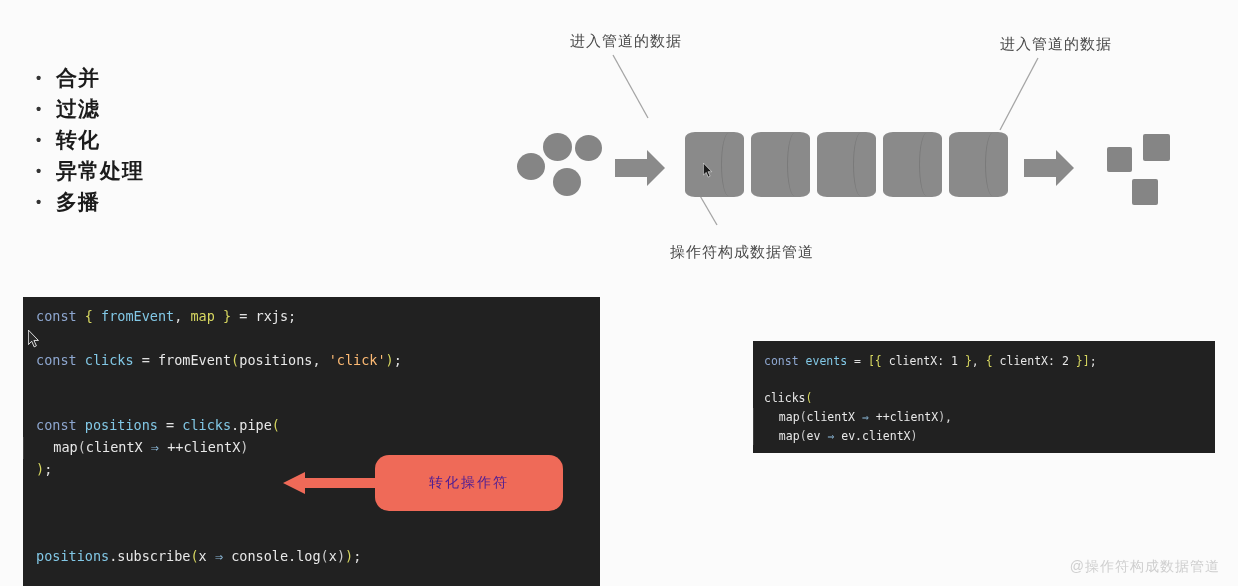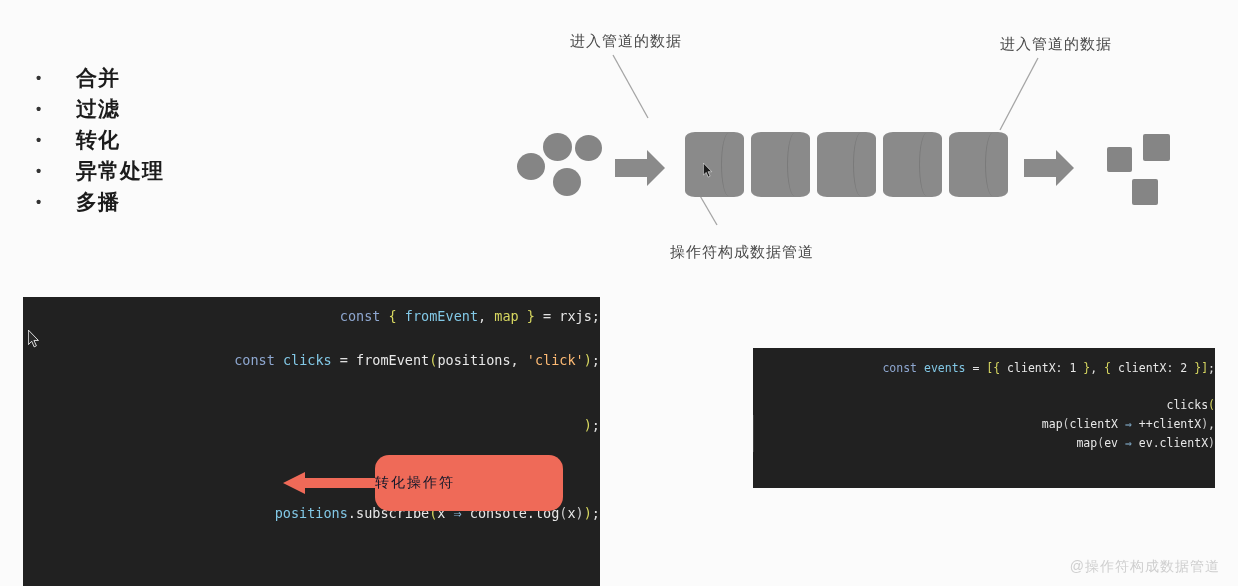--- a/index.html
+++ b/index.html
@@ -23,21 +23,21 @@
   }
   #bullet-list li{
     display:flex;align-items:center;
     height:31px;
     font-size:21px;font-weight:bold;color:#1c1c1c;
   }
   #bullet-list li .dot{
     width:20px;flex:0 0 20px;text-align:left;
     font-size:15px;color:#333;line-height:1;
   }
-  #bullet-list li .txt{margin-left:20px;letter-spacing:1px;}
+  #bullet-list li .txt{margin-left:0;letter-spacing:1px;}
 
   
   .diagram{position:absolute;left:495px;top:20px;width:700px;height:250px;}
   .dg-label{
     position:absolute;font-size:15px;color:#4a4a4a;
     white-space:nowrap;letter-spacing:1px;
   }
   #label-input{left:75px;top:12px;}
   #label-output{left:505px;top:15px;}
   #label-pipeline{left:175px;top:223px;}
@@ -67,22 +67,22 @@
 
   .cursor{position:absolute;width:11px;height:15px;pointer-events:none;}
 
   
   .code{
     position:absolute;background:#212121;
     font-family:"DejaVu Sans Mono","Liberation Mono",monospace;
     color:#d8d8d8;overflow:hidden;
   }
   #code-left{left:23px;top:297px;width:577px;height:289px;font-size:13.5px;}
-  #code-right{left:753px;top:348px;width:462px;height:140px;font-size:11.5px;}
-  .code .ln{white-space:pre;line-height:1.62;text-align:right;}
+  #code-right{left:753px;top:341px;width:462px;height:112px;font-size:11.5px;}
+  .code .ln{white-space:pre;line-height:1.62;}
   #code-left .ln{padding-left:13px;}
   #code-right .ln{padding-left:11px;}
   #code-left .lines{padding-top:9px;}
   #code-right .lines{padding-top:11px;}
   .indent-bar{border-left:1px solid #3e3e3e;}
 
   .k-const{color:#8ea7d0;}
   .k-ident{color:#82c8e6;}
   .k-fn{color:#e8e8e8;}
   .k-brace{color:#d7d760;}
@@ -90,22 +90,22 @@
   .k-plain{color:#e0e0e0;}
   .k-arrow{color:#8bb8d8;}
   .k-num{color:#e8e8e8;}
   .k-paren{color:#c9c9c9;}
 
   
   #callout{
     position:absolute;left:375px;top:455px;
     width:188px;height:56px;border-radius:14px;
     background:#ef6a58;
-    display:flex;align-items:center;
-    color:#0f172a;font-size:14px;letter-spacing:2px;
+    display:flex;align-items:center;justify-content:center;
+    color:#4c1d95;font-size:14px;letter-spacing:2px;
     font-family:"Liberation Sans","DejaVu Sans",sans-serif;
   }
   #callout-arrow{position:absolute;left:283px;top:472px;width:96px;height:22px;}
 
   
   #watermark{
     position:absolute;right:18px;bottom:10px;
     font-size:14px;color:#cfcfcf;letter-spacing:1px;
     white-space:nowrap;
   }
@@ -175,20 +175,22 @@
     <div class="shape square" style="left:637px;top:159px;width:26px;height:26px;"></div>
   </div>
 
   <div class="code" id="code-left">
     <div class="lines">
         <div class="ln"><span class="k-const">const</span><span class="k-plain"> </span><span class="k-brace">{</span><span class="k-plain"> </span><span class="k-ident">fromEvent</span><span class="k-plain">, </span><span class="k-brace">map</span><span class="k-plain"> </span><span class="k-brace">}</span><span class="k-plain"> = </span><span class="k-fn">rxjs</span><span class="k-plain">;</span></div>
         <div class="ln"><span class="k-plain"> </span></div>
         <div class="ln"><span class="k-const">const</span><span class="k-plain"> </span><span class="k-ident">clicks</span><span class="k-plain"> = </span><span class="k-fn">fromEvent</span><span class="k-brace">(</span><span class="k-fn">positions</span><span class="k-plain">, </span><span class="k-str">'click'</span><span class="k-brace">)</span><span class="k-plain">;</span></div>
         <div class="ln"><span class="k-plain"> </span></div>
         <div class="ln"><span class="k-plain"> </span></div>
+        <div class="ln"><span class="k-const">const</span><span class="k-plain"> </span><span class="k-ident">positions</span><span class="k-plain"> = </span><span class="k-ident">clicks</span><span class="k-plain">.</span><span class="k-fn">pipe</span><span class="k-brace">(</span></div>
+        <div class="ln indent-bar"><span class="k-plain">  </span><span class="k-fn">map</span><span class="k-paren">(</span><span class="k-fn">clientX</span><span class="k-plain"> </span><span class="k-arrow">⇒</span><span class="k-plain"> </span><span class="k-fn">++clientX</span><span class="k-paren">)</span></div>
         <div class="ln"><span class="k-brace">)</span><span class="k-plain">;</span></div>
         <div class="ln"><span class="k-plain"> </span></div>
         <div class="ln"><span class="k-plain"> </span></div>
         <div class="ln"><span class="k-plain"> </span></div>
         <div class="ln"><span class="k-ident">positions</span><span class="k-plain">.</span><span class="k-fn">subscribe</span><span class="k-brace">(</span><span class="k-fn">x</span><span class="k-plain"> </span><span class="k-arrow">⇒</span><span class="k-plain"> </span><span class="k-fn">console</span><span class="k-plain">.</span><span class="k-fn">log</span><span class="k-paren">(</span><span class="k-fn">x</span><span class="k-paren">)</span><span class="k-brace">)</span><span class="k-plain">;</span></div>
       </div>
   </div>
 
   <svg class="cursor" style="left:28px;top:330px;width:13px;height:18px;" viewBox="0 0 11 16">
     <polygon points="0,0 0,13 3,10 5.2,15 7.2,14 5,9.3 9,9.3" fill="#2a2a2a" stroke="#f0f0f0" stroke-width=".8"></polygon>

